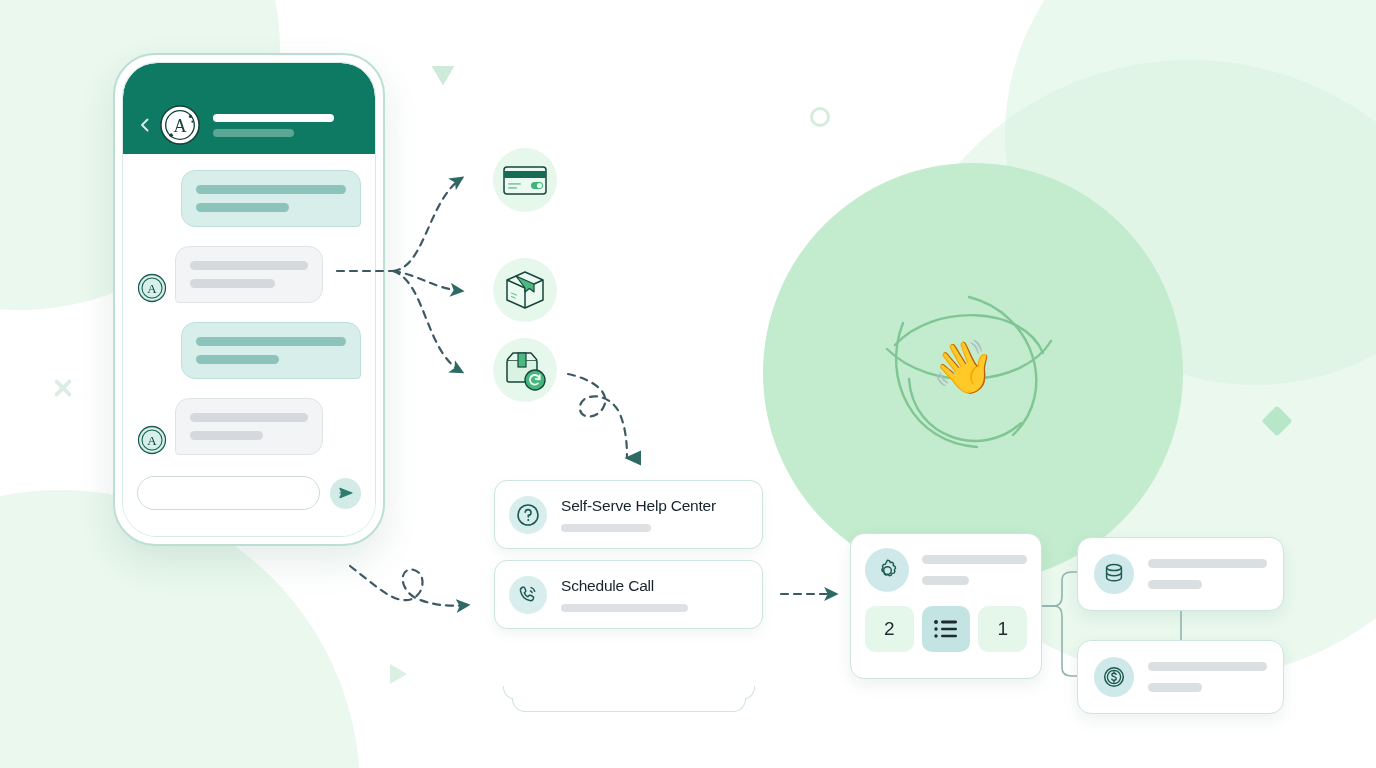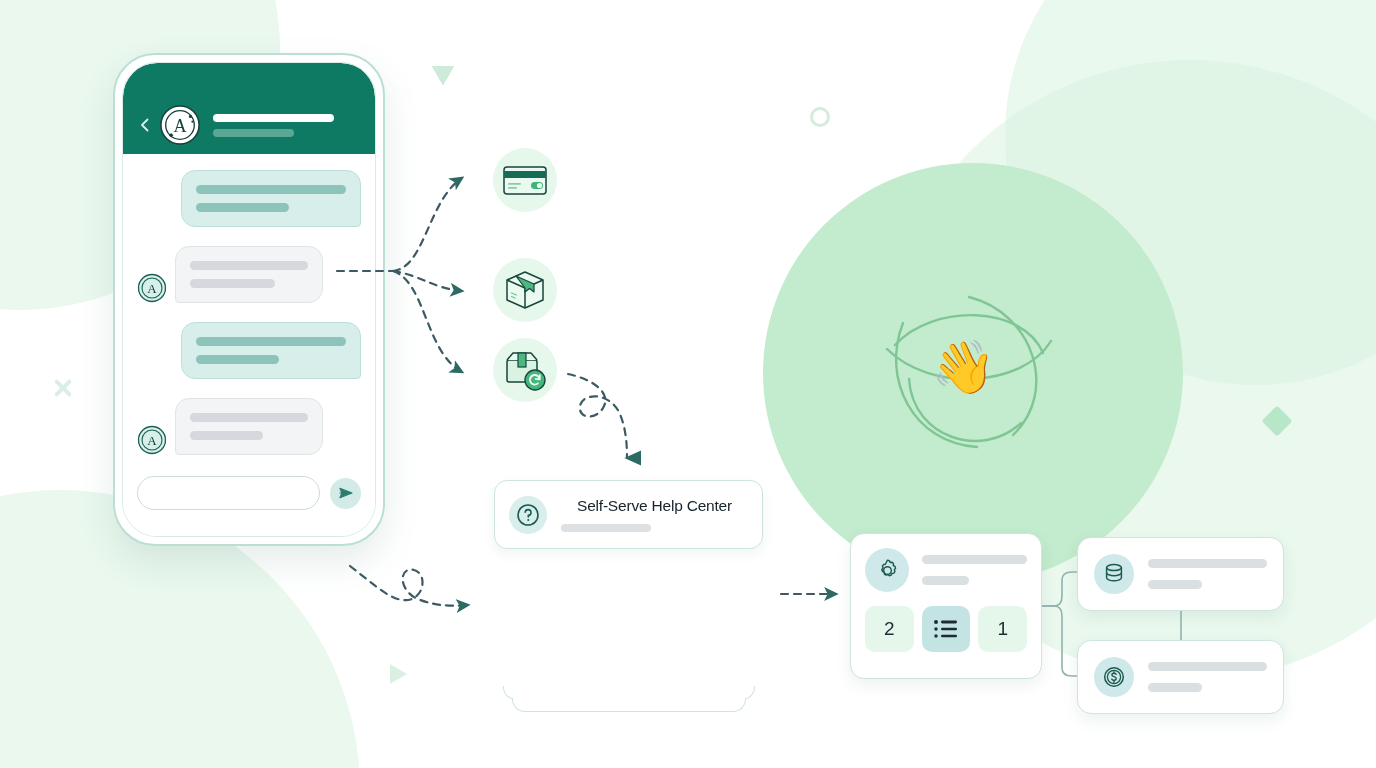--- a/index.html
+++ b/index.html
@@ -81,21 +81,21 @@
   #intent-package{left:493px;top:258px;}
   #intent-return{left:493px;top:338px;}
 
   
   #cards{position:absolute;left:494px;top:480px;width:269px;}
   .card{position:relative;background:#fff;border:1px solid #cde4df;border-radius:13px;
      height:69px;display:flex;align-items:center;padding:0 14px;box-sizing:border-box;margin-bottom:11px;
      box-shadow:0 5px 12px rgba(40,110,90,.07);}
   .card-icon{width:38px;height:38px;border-radius:50%;background:#d7eeec;
      display:flex;align-items:center;justify-content:center;flex:0 0 auto;margin-right:14px;}
-  .card-text{flex:1;text-align:center;}
+  .card-text{flex:1;}
   .card-title{font-size:15.5px;color:#15232b;font-weight:400;letter-spacing:-.2px;line-height:1.15;}
   .card-sub{height:8px;border-radius:4px;background:#dde1e4;margin-top:9px;}
   .sub-w48{width:48%;}.sub-w68{width:68%;}.sub-w52{width:52%;}
   .stack{position:absolute;left:50%;transform:translateX(-50%);
      border:1px solid #cde4df;border-bottom-left-radius:13px;border-bottom-right-radius:13px;
      border-top:none;background:#fff;height:14px;box-sizing:border-box;}
   #stack-1{top:206px;width:252px;}
   #stack-2{top:218px;width:234px;}
 
   
@@ -280,20 +280,33 @@
           <path d="M9.2 9.3 a2.9 2.9 0 1 1 3.1 3.1 v1.5" fill="none" stroke="#1d5a50" stroke-width="1.6" stroke-linecap="round"></path>
           <circle cx="12.3" cy="17" r="1.05" fill="#1d5a50"></circle>
         </svg>
       </div>
       <div class="card-text">
         <div class="card-title">Self-Serve Help Center</div>
         <div class="card-sub sub-w48"></div>
       </div>
     </div>
 
+    <div class="card">
+      <div class="card-icon">
+        <svg width="24" height="24" viewBox="0 0 24 24">
+          <path d="M6.6 4.2 c1 -.4 1.8 .1 2.2 1 l.9 2 c.3 .7 .1 1.3 -.5 1.8 l-1 .8 c.7 1.7 2 3.1 3.7 4 l.8 -1 c.5 -.6 1.1 -.8 1.8 -.5 l2 .9 c.9 .4 1.4 1.2 1 2.2 c-.5 1.5 -2 2.5 -3.6 2.2 C9.2 16.7 5.6 13 4.5 7.9 C4.2 6.3 5.1 4.8 6.6 4.2 Z" fill="none" stroke="#1d5a50" stroke-width="1.5" stroke-linejoin="round"></path>
+          <path d="M15.1 4.6 a5.2 5.2 0 0 1 3.6 3.6" fill="none" stroke="#1d5a50" stroke-width="1.5" stroke-linecap="round"></path>
+          <path d="M14.5 8 a2.4 2.4 0 0 1 1.6 1.6" fill="none" stroke="#1d5a50" stroke-width="1.5" stroke-linecap="round"></path>
+        </svg>
+      </div>
+      <div class="card-text">
+        <div class="card-title">Schedule Call</div>
+        <div class="card-sub sub-w68"></div>
+      </div>
+    </div>
 
 
     <div class="stack" id="stack-1"></div>
     <div class="stack" id="stack-2"></div>
   </div>
 
   <div id="node-main">
     <div class="node-head">
       <div class="node-icon">
         <svg width="25" height="25" viewBox="0 0 26 26">

